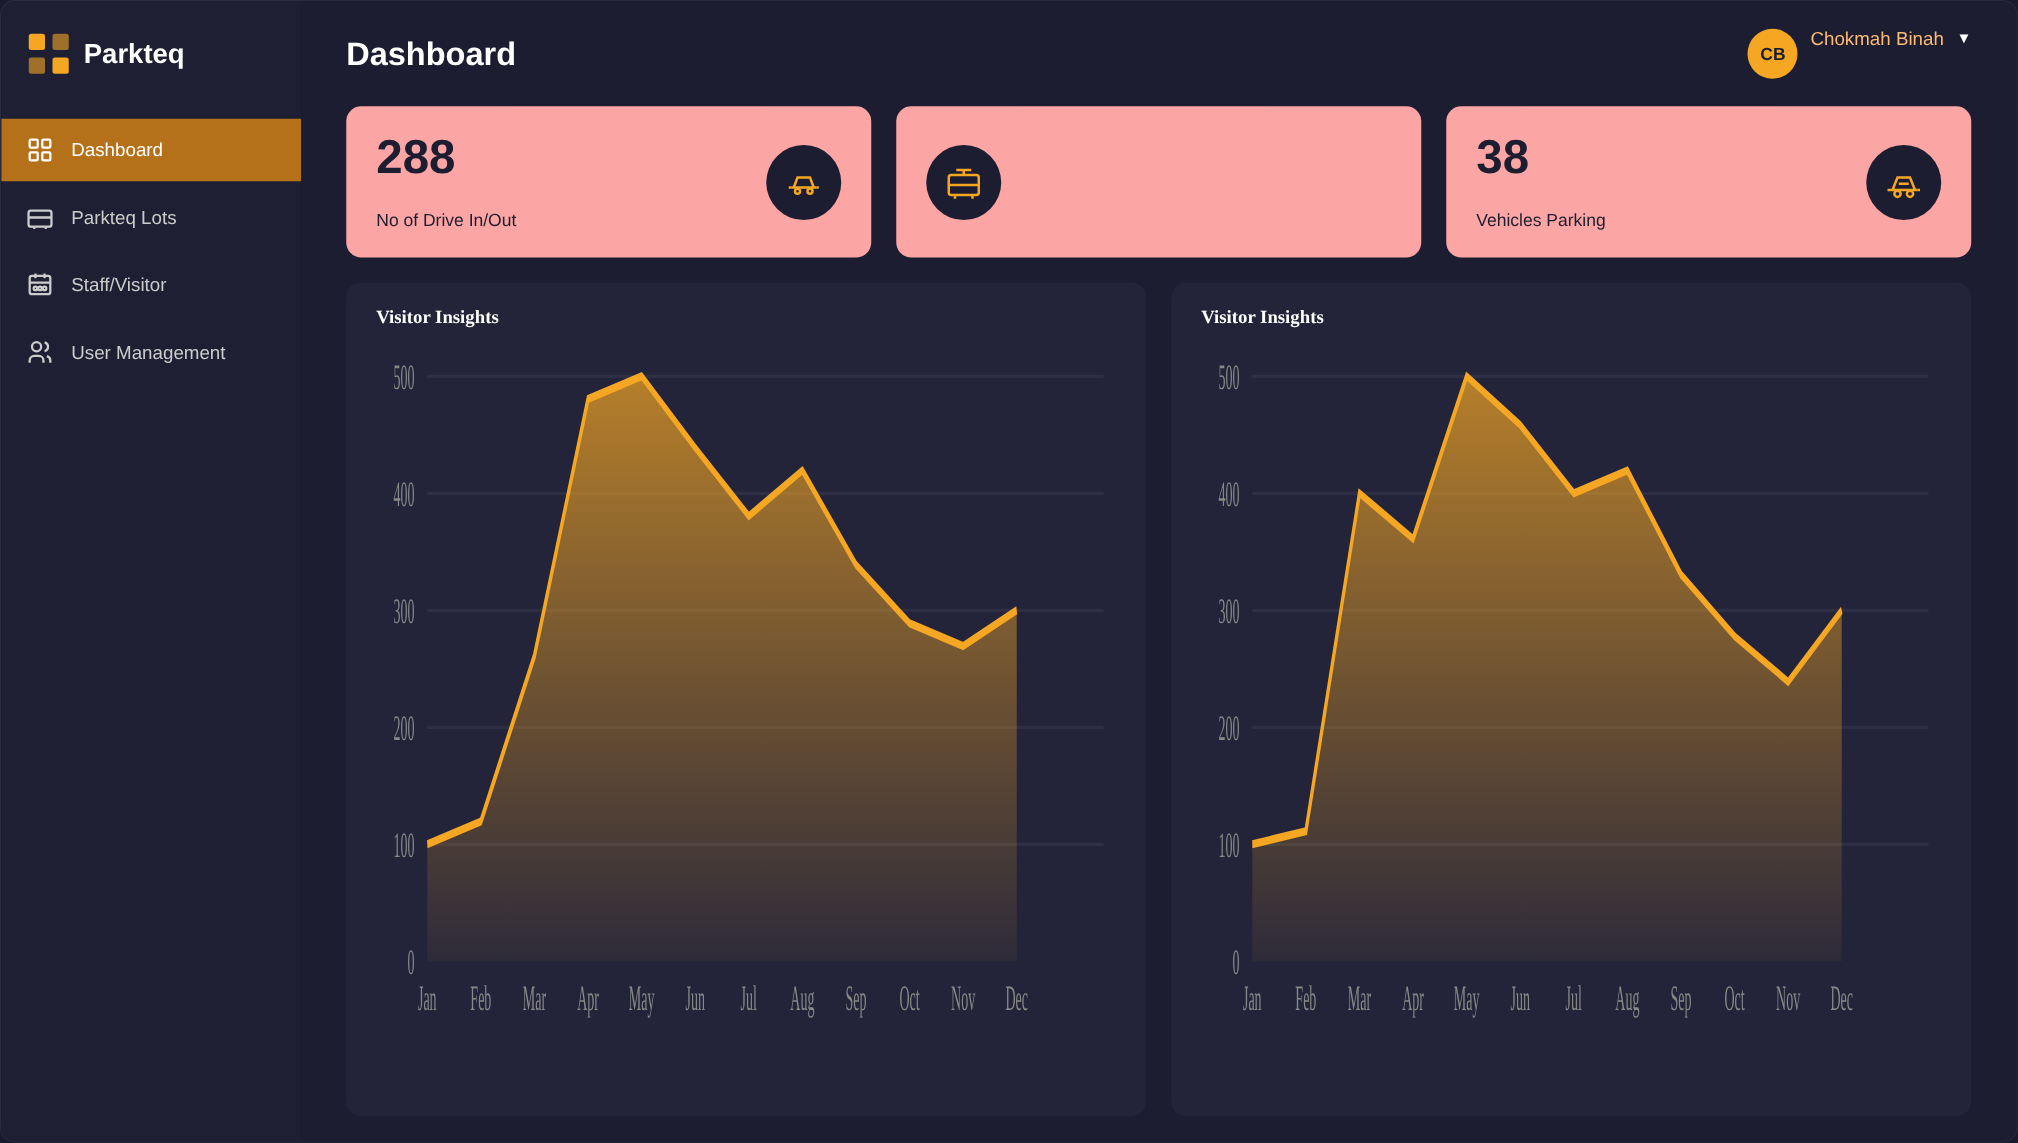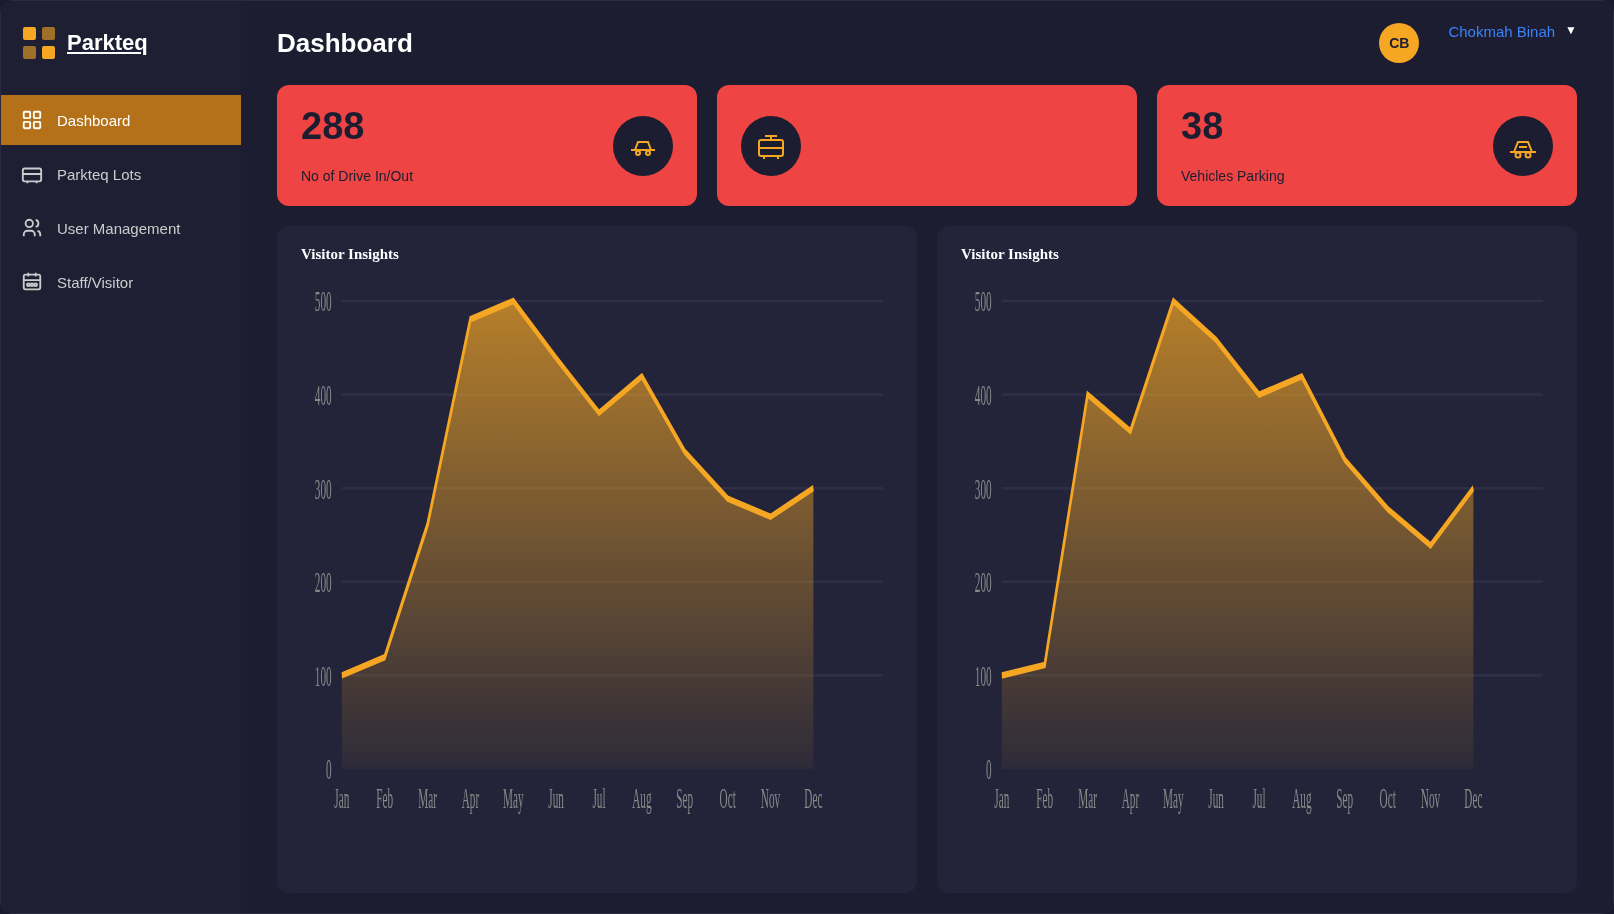--- a/index.html
+++ b/index.html
@@ -28,21 +28,20 @@
       display: flex;
       flex-direction: column;
       padding: 0;
       flex-shrink: 0;
     }
     .sidebar-logo {
       display: flex;
       align-items: center;
       gap: 10px;
       padding: 24px 20px;
-      text-decoration: underline;
     }
     .logo-icon {
       width: 36px;
       height: 36px;
       color: #f5a623;
     }
     .logo-text {
       font-size: 22px;
       font-weight: 700;
       color: #fff;
@@ -107,36 +106,35 @@
       background: #f5a623;
       display: flex;
       align-items: center;
       justify-content: center;
       font-weight: 700;
       font-size: 14px;
       color: #1c1d30;
     }
     .user-name {
       font-size: 15px;
-      color: #3b82f6;
-      margin-left: 19px;
+      color: #fdba74;
     }
     .chevron-down {
       color: #fff;
       font-size: 12px;
     }
     
     .stats-row {
       display: flex;
       gap: 20px;
       padding: 0 36px 20px 36px;
     }
     .stat-card {
       flex: 1;
-      background: #ef4444;
+      background: #fca5a5;
       border-radius: 12px;
       padding: 22px 24px;
       display: flex;
       align-items: center;
       justify-content: space-between;
     }
     .stat-card-info {}
     .stat-card-number {
       font-size: 38px;
       font-weight: 700;
@@ -236,36 +234,36 @@
       <div class="nav-item">
         <svg class="nav-icon" viewBox="0 0 24 24" fill="none" stroke="currentColor" stroke-width="2">
           <rect x="2" y="6" width="20" height="14" rx="2"></rect>
           <path d="M7 20v2M17 20v2"></path>
           <path d="M2 12h20"></path>
         </svg>
         <span>Parkteq Lots</span>
       </div>
       <div class="nav-item">
         <svg class="nav-icon" viewBox="0 0 24 24" fill="none" stroke="currentColor" stroke-width="2">
-          <circle cx="9" cy="7" r="4"></circle>
-          <path d="M3 21v-2a4 4 0 014-4h4a4 4 0 014 4v2"></path>
-          <path d="M16 3.13a4 4 0 010 7.75"></path>
-          <path d="M21 21v-2a4 4 0 00-3-3.87"></path>
-        </svg>
-        <span>User Management</span>
-      </div>
-      <div class="nav-item">
-        <svg class="nav-icon" viewBox="0 0 24 24" fill="none" stroke="currentColor" stroke-width="2">
           <rect x="3" y="4" width="18" height="16" rx="2"></rect>
           <path d="M8 2v4M16 2v4M3 10h18"></path>
           <circle cx="8" cy="15" r="1.5"></circle>
           <circle cx="12" cy="15" r="1.5"></circle>
           <circle cx="16" cy="15" r="1.5"></circle>
         </svg>
         <span>Staff/Visitor</span>
+      </div>
+      <div class="nav-item">
+        <svg class="nav-icon" viewBox="0 0 24 24" fill="none" stroke="currentColor" stroke-width="2">
+          <circle cx="9" cy="7" r="4"></circle>
+          <path d="M3 21v-2a4 4 0 014-4h4a4 4 0 014 4v2"></path>
+          <path d="M16 3.13a4 4 0 010 7.75"></path>
+          <path d="M21 21v-2a4 4 0 00-3-3.87"></path>
+        </svg>
+        <span>User Management</span>
       </div>
     </nav>
   </aside>
 
   <main class="main-content">
 
     <header class="header">
       <h1 class="header-title">Dashboard</h1>
       <div class="user-profile">
         <div class="user-avatar">CB</div>

